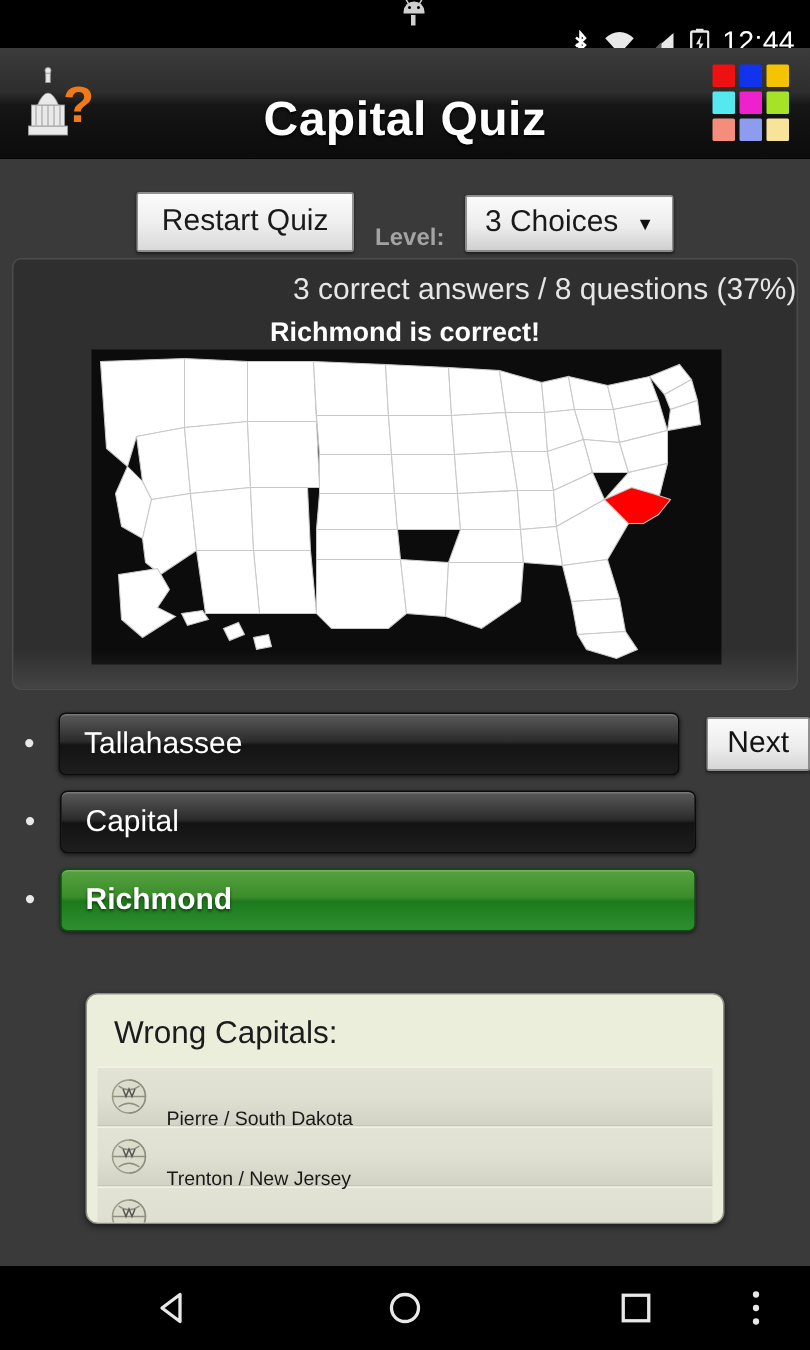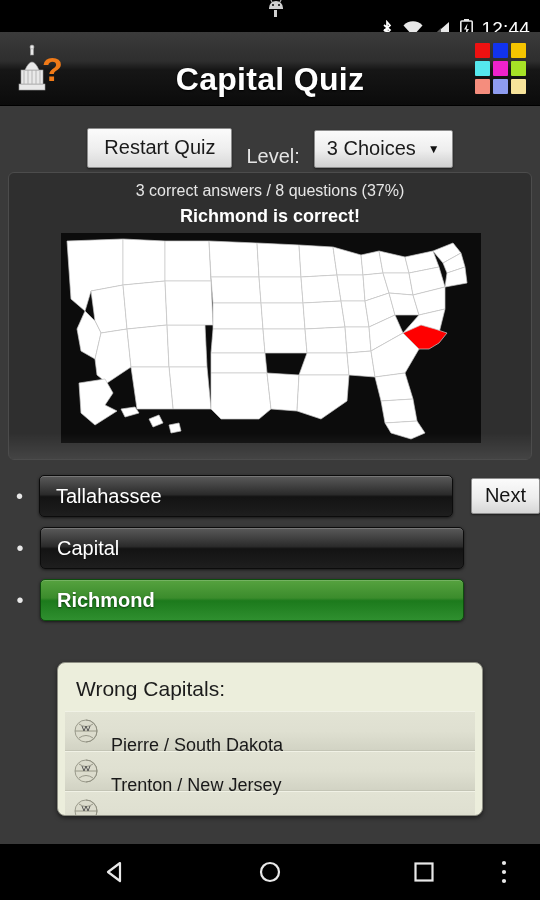--- a/index.html
+++ b/index.html
@@ -61,37 +61,37 @@
   .controls {
     position: absolute; top: 106px; left: 0; width: 540px; height: 62px;
     display: flex; align-items: flex-end; justify-content: center; gap: 14px;
   }
   .btn-restart {
     background: linear-gradient(to bottom, #fbfbfb 0%, #efefef 50%, #d9d9d9 100%);
     border: 1px solid #8d8d8d; border-radius: 2px;
     color: #1a1a1a; font-size: 20px; padding: 7px 16px 8px;
     box-shadow: 0 1px 2px rgba(0,0,0,.5);
   }
-  .level-label { color: #e5e5e5; font-size: 20px; }
+  .level-label { color: #a3a3a3; font-size: 16px; font-weight: bold; }
   .spinner {
     background: linear-gradient(to bottom, #fbfbfb 0%, #ededed 55%, #cfcfcf 100%);
     border: 1px solid #8d8d8d; border-radius: 2px;
     color: #1a1a1a; font-size: 20px; padding: 6px 12px 7px 12px;
     display: flex; align-items: center; gap: 12px;
     box-shadow: 0 1px 2px rgba(0,0,0,.5);
   }
   .caret { font-size: 12px; color: #111; }
 
   
   .map-panel {
     position: absolute; left: 8px; top: 172px; width: 524px; height: 288px;
     background: #2f2f2f; border: 1px solid #4c4c4c; border-radius: 6px;
     overflow: hidden;
   }
-  .score { text-align: center; color: #e6e6e6; font-size: 16px; margin-top: 9px; }
+  .score { text-align: right; color: #e6e6e6; font-size: 20px; margin-top: 9px; }
   .verdict { text-align: center; color: #fff; font-size: 18px; font-weight: bold; margin-top: 6px; }
   .map-wrap {
     position: absolute; left: 52px; top: 60px; width: 420px; height: 210px;
     background: #0c0c0c; overflow: hidden;
   }
   .map-wrap svg { display: block; width: 100%; height: 100%; }
   .panel-gloss {
     position: absolute; left: 0; right: 0; bottom: 0; height: 26px;
     background: linear-gradient(to bottom, rgba(255,255,255,0) 0%, rgba(255,255,255,.10) 100%);
     pointer-events: none;
@@ -126,21 +126,21 @@
     overflow: hidden; box-shadow: 0 2px 4px rgba(0,0,0,.5);
   }
   .wrong-title { color: #1c1c1c; font-size: 21px; padding: 14px 0 10px 18px; }
   .wrong-list { padding: 0 7px; }
   .wrong-item {
     display: flex; align-items: center; height: 40px; padding-left: 8px;
     background: linear-gradient(to bottom, #e2e3d4 0%, #dfe0d1 50%, #d2d3c4 100%);
     border-bottom: 1px solid #c4c5b6; border-top: 1px solid #f1f2e6;
   }
   .wiki-ico { width: 26px; height: 26px; flex: none; margin-right: 12px; }
-  .wrong-text { color: #191919; font-size: 18px; margin-top: 28px; }
+  .wrong-text { color: #191919; font-size: 13px; margin-top: 28px; }
 
   
   .navbar {
     position: absolute; left: 0; bottom: 0; width: 540px; height: 56px;
     background: #000; display: flex; align-items: center;
   }
   .nav-btn { flex: none; display: flex; align-items: center; justify-content: center; }
   .nav-back { margin-left: 103px; }
   .nav-home { margin-left: 128px; }
   .nav-recent { margin-left: 128px; }

